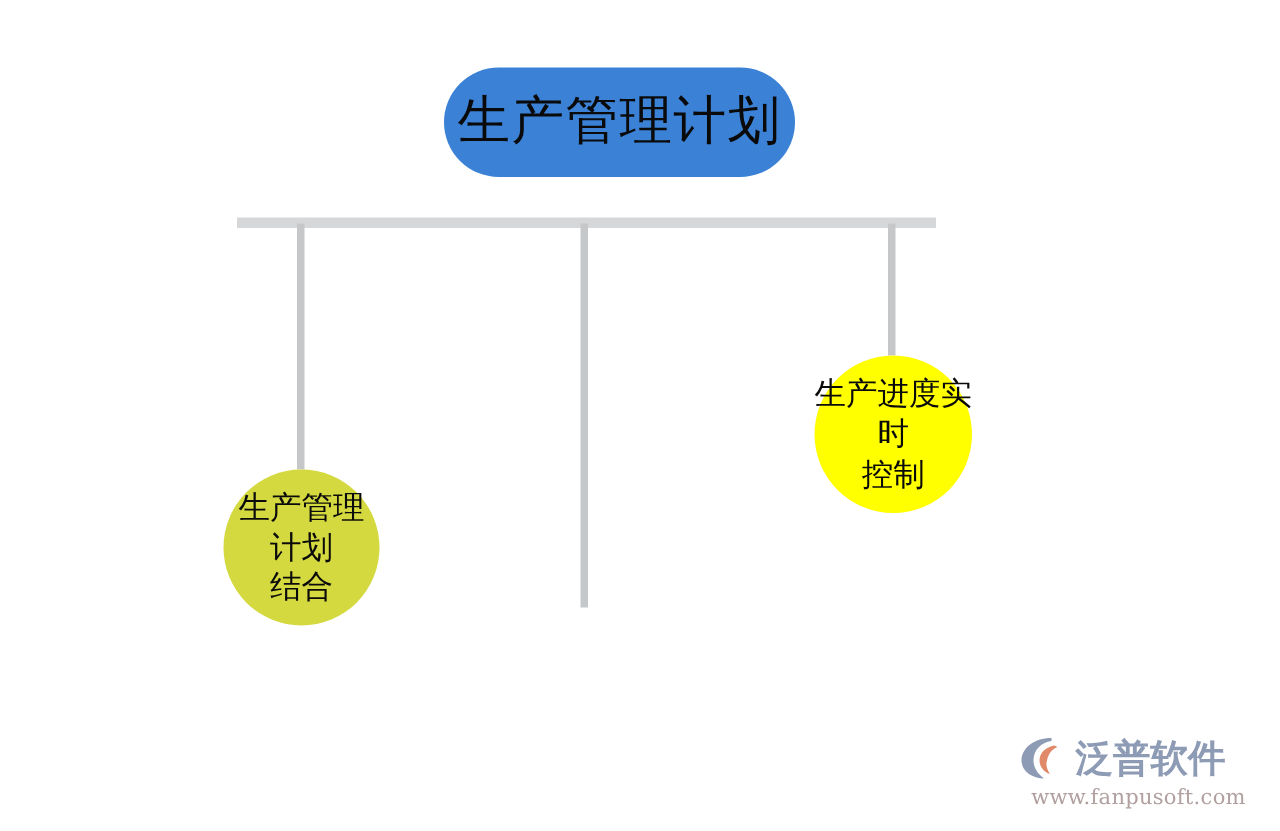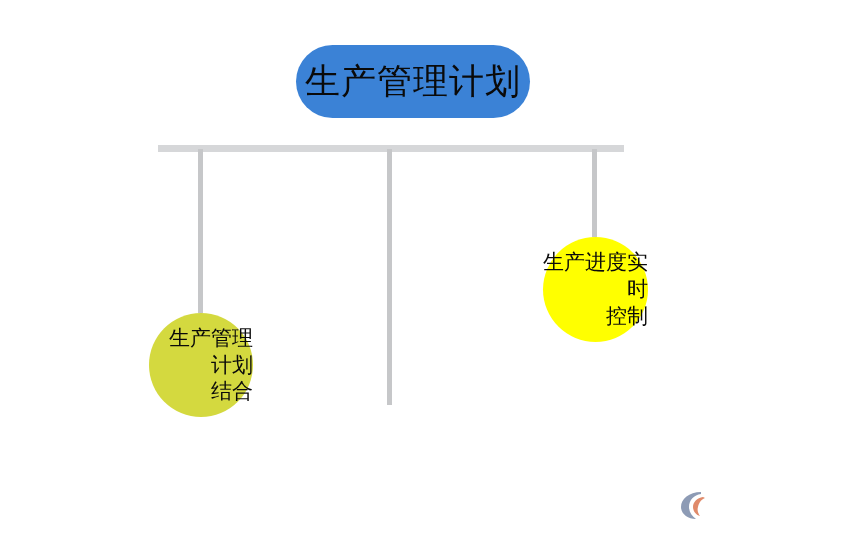--- a/index.html
+++ b/index.html
@@ -63,21 +63,21 @@
     border-radius: 50%;
     display: flex;
     align-items: center;
     justify-content: center;
     box-sizing: border-box;
   }
   .node .node-text {
     font-size: 21px;
     color: #0a0a0a;
     line-height: 1.28;
-    text-align: right;
+    text-align: center;
     white-space: pre-line;
     font-family: "DejaVu Sans", "Liberation Sans", sans-serif;
     letter-spacing: 0px;
   }
 
   
   .watermark {
     position: absolute;
     right: 14px;
     bottom: 10px;
@@ -138,16 +138,18 @@
   </div>
 
   <div class="watermark">
     <div class="wm-row">
       <span class="wm-mark">
         <svg width="34" height="32" viewBox="0 0 34 32" xmlns="http://www.w3.org/2000/svg">
           <path d="M22 3 C10 3 2 10 2 18 C2 25 9 30 17 30 C13 27 10 23 10 18 C10 11 15 6 22 5 Z" fill="#8d9bb5"></path>
           <path d="M24 8 C18 9 14 13 14 18 C14 22 17 26 21 27 C19 24 18 21 19 18 C20 13 23 10 26 9 Z" fill="#e08a6a"></path>
         </svg>
       </span>
+      <span class="wm-brand" style="color: rgb(141, 155, 181);">泛普软件</span>
     </div>
+    <div class="wm-url" style="color: rgb(178, 160, 160);">www.fanpusoft.com</div>
   </div>
 
 </div>
 
 </body></html>

